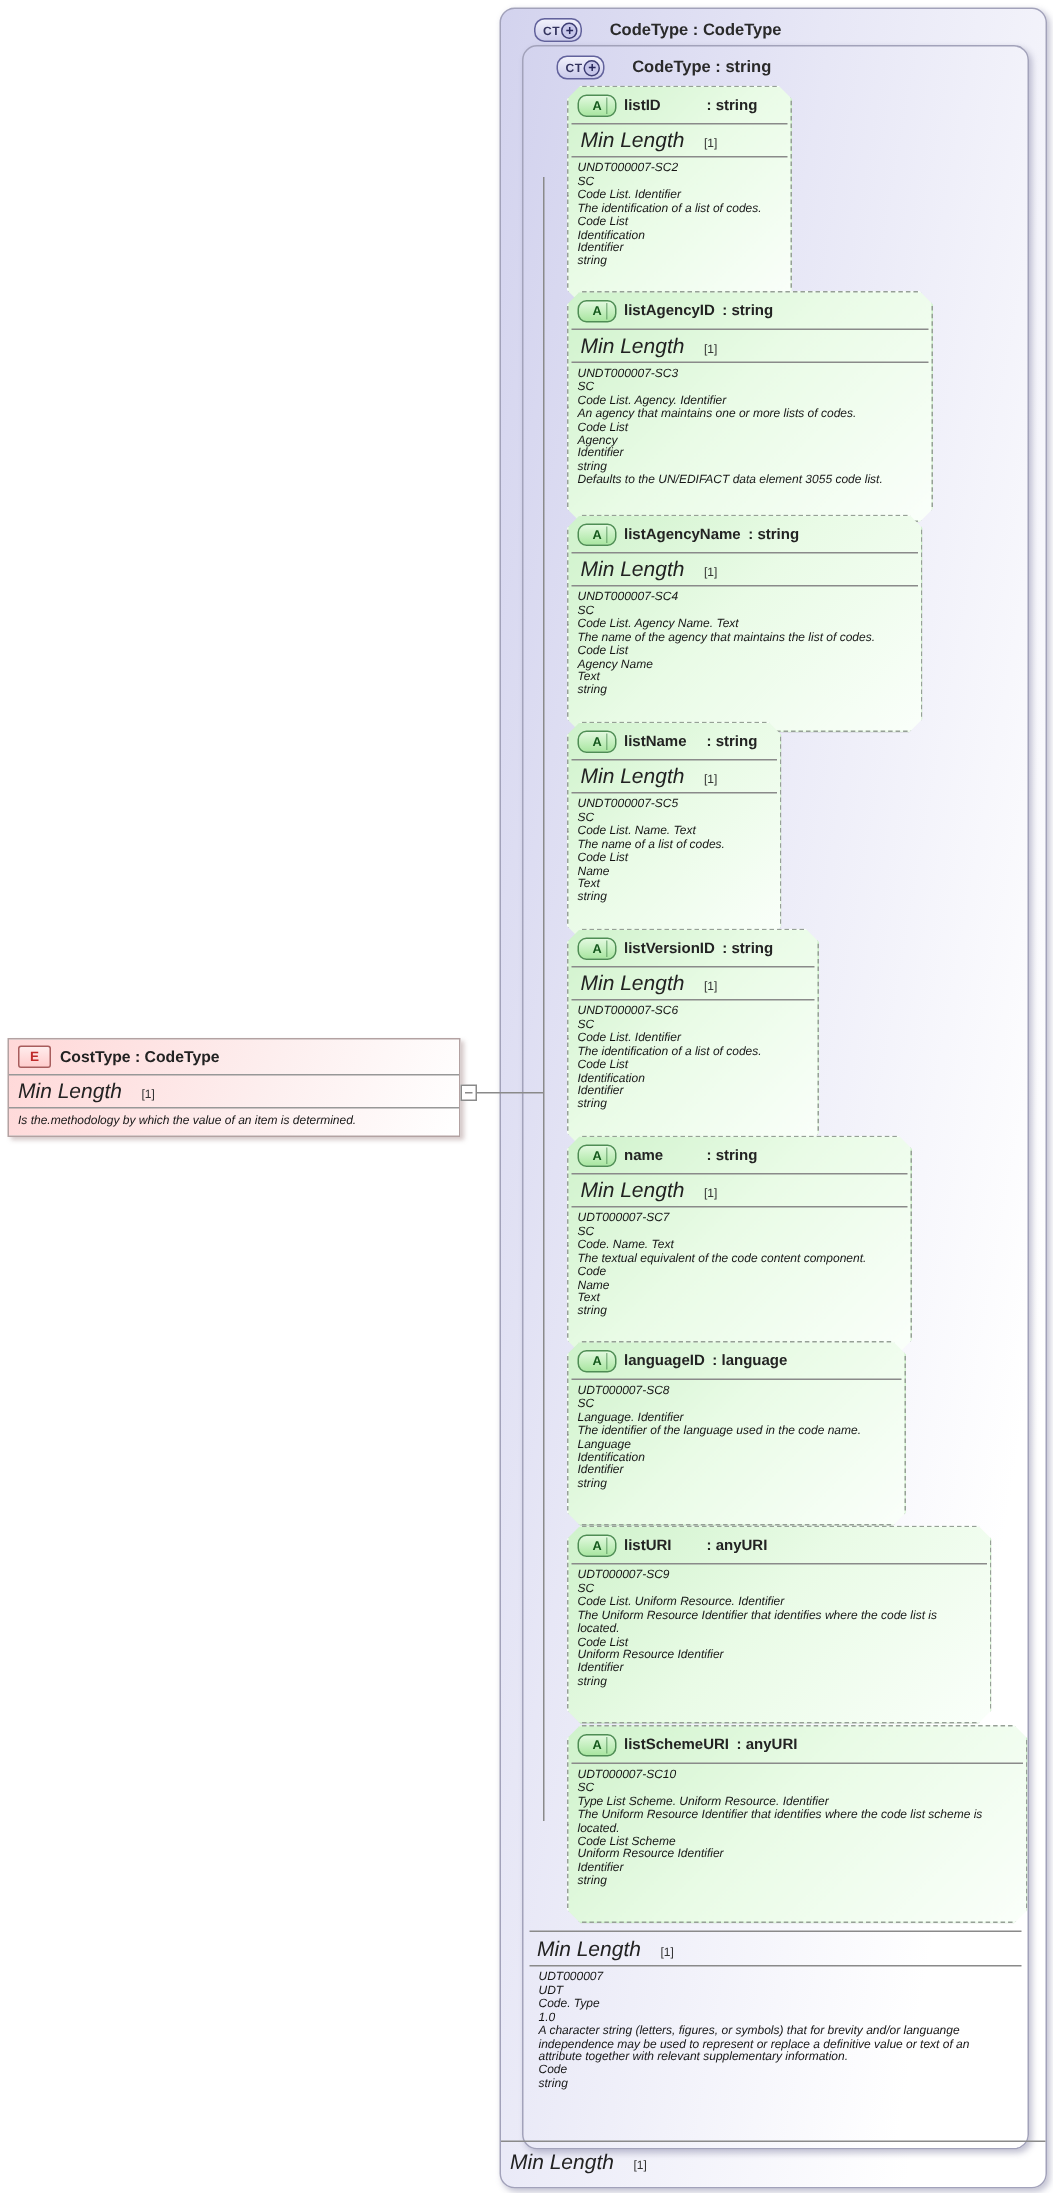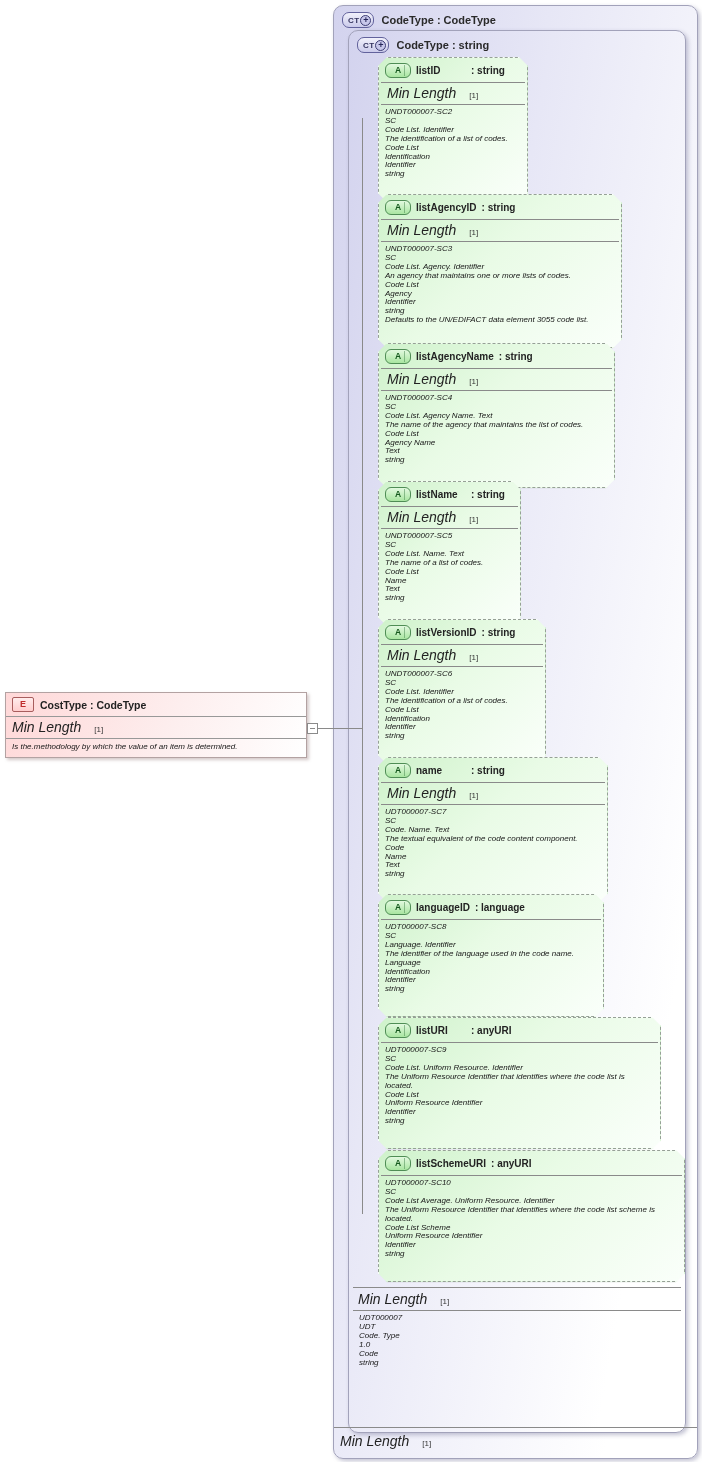--- a/index.html
+++ b/index.html
@@ -9,21 +9,21 @@
     overflow:hidden;
   }
   
   .ct-box{
     position:absolute;border:1px solid #a2a2ba;border-radius:10px;
     background:linear-gradient(100deg,#d3d3ee 0%,#e7e7f6 35%,#ffffff 85%);
     box-shadow:2px 2px 4px rgba(120,120,155,.45);
   }
   #outer-box{left:333px;top:5px;width:363px;height:1452px;}
   #inner-box{left:14px;top:24px;width:336px;height:1401px;}
-  .ct-header{display:flex;align-items:center;gap:7px;padding:6px 8px 4px;
+  .ct-header{display:flex;align-items:center;gap:18px;padding:6px 22px 4px;
     font-weight:bold;font-size:11px;color:#2a2a2a;}
   .ct-icon{display:inline-flex;align-items:center;height:14px;
     border:1px solid #62629c;border-radius:7px;padding:0 2px 0 5px;
     background:linear-gradient(#f1f1fb,#cbcbeb);
     font-weight:bold;font-size:8px;color:#33335e;letter-spacing:.4px;}
   .ct-plus{display:inline-block;width:9px;height:9px;margin-left:1px;
     border:1px solid #3d3d74;border-radius:50%;background:#c7c7ea;
     font-size:9px;line-height:8px;text-align:center;color:#26265a;font-weight:bold;}
   
   #attr-container{position:absolute;inset:0;}
@@ -310,40 +310,41 @@
     <div class="attr-header">
       <span class="a-icon">A</span>
       <span class="attr-name">listSchemeURI</span>
       <span class="attr-type">anyURI</span>
     </div>
     <div class="sep"></div>
 
     <div class="annot">
             <div>UDT000007-SC10</div>
             <div>SC</div>
-            <div>Code List Average. Uniform Resource. Identifier</div>
+            <div>Type List Scheme. Uniform Resource. Identifier</div>
             <div>The Uniform Resource Identifier that identifies where the code list scheme is located.</div>
             <div>Code List Scheme</div>
             <div>Uniform Resource Identifier</div>
             <div>Identifier</div>
             <div>string</div>
           </div>
   </div>
 </div>
 
     <div id="inner-bottom">
       <div class="facet-row">
         <span class="facet-label">Min Length</span>
         <span class="facet-value">[1]</span>
       </div>
       <div class="annot">
           <div>UDT000007</div>
           <div>UDT</div>
           <div>Code. Type</div>
           <div>1.0</div>
+          <div>A character string (letters, figures, or symbols) that for brevity and/or languange independence may be used to represent or replace a definitive value or text of an attribute together with relevant supplementary information.</div>
           <div>Code</div>
           <div>string</div>
         </div>
     </div>
   </div>
 
   <div id="outer-bottom">
     <span class="facet-label">Min Length</span>
     <span class="facet-value">[1]</span>
   </div>

